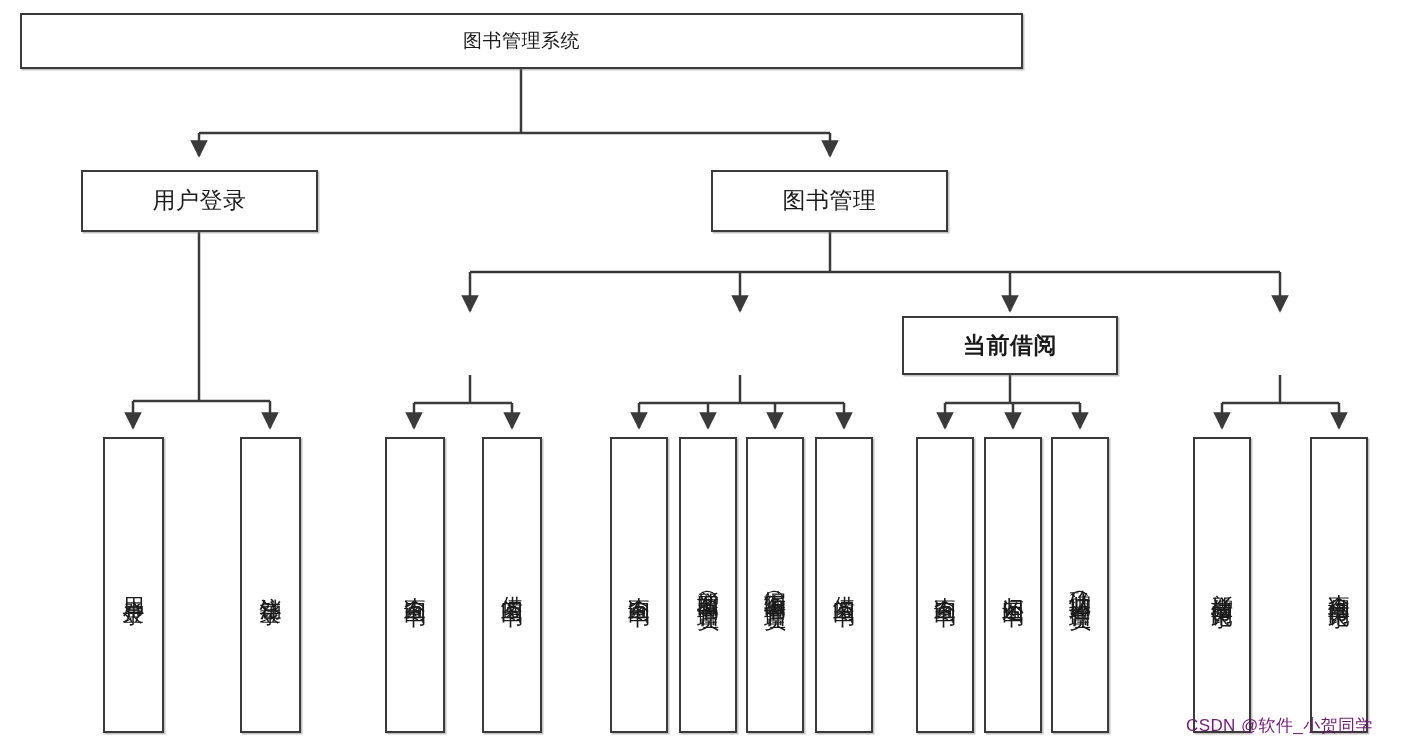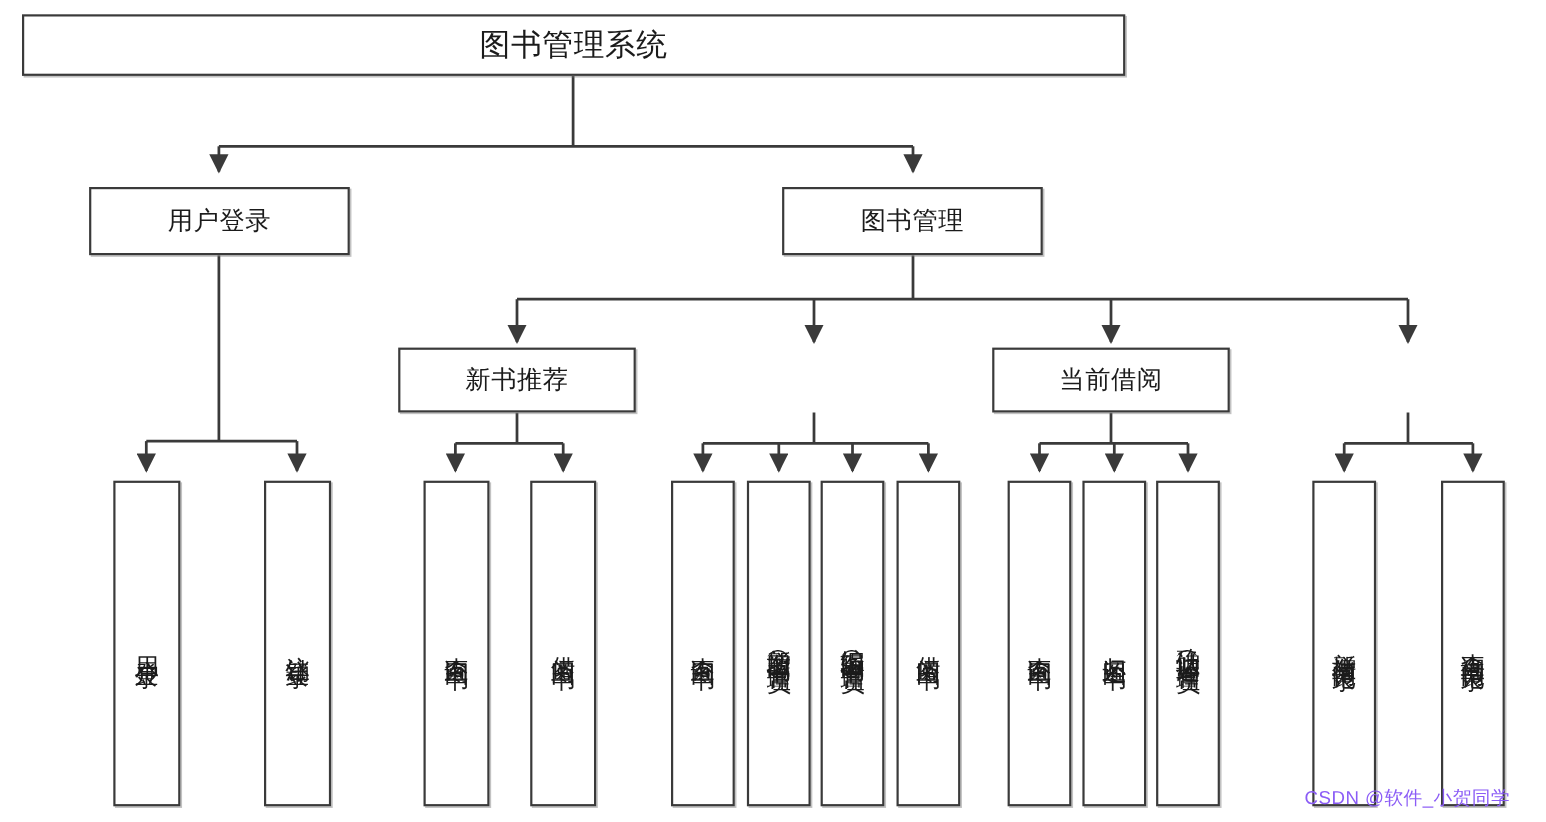--- a/index.html
+++ b/index.html
@@ -40,41 +40,41 @@
     line-height: 1.18;
     white-space: pre;
     text-align: center;
   }
   
   .node.horiz .label {
     font-size: 23px;
     letter-spacing: 0.5px;
   }
   .node.root .label {
-    font-size: 28px;
+    font-size: 19px;
     text-align: center;
   }
   
   .node.vert {
     align-items: center;
     justify-content: center;
   }
   .node.vert .label {
     writing-mode: vertical-rl;
     text-orientation: upright;
     font-size: 22px;
     letter-spacing: 3px;
     line-height: 1;
   }
   #watermark {
     position: absolute;
     left: 1186px;
     top: 714px;
     font-size: 17px;
-    color: #8b5cf6;
+    color: #701a75;
     white-space: pre;
     letter-spacing: 0.4px;
   }
 </style>
 </head>
 <body>
 
 <div id="canvas">
 
   <svg id="edges" viewBox="0 0 1405 747" width="1405" height="747">
@@ -131,24 +131,21 @@
     <span class="label">图书管理系统</span>
   </div>
 
   <div class="node horiz" style="left:81px; top:170px; width:237px; height:62px;">
     <span class="label">用户登录</span>
   </div>
   <div class="node horiz" style="left:711px; top:170px; width:237px; height:62px;">
     <span class="label">图书管理</span>
   </div>
 
-  <div class="node horiz" style="left:362px; top:316px; width:216px; height:59px;">
-    <span class="label">新书推荐</span>
-  </div>
-  <div class="node horiz" style="left:902px; top:316px; width:216px; height:59px;">
+  <div class="node horiz" style="left:902px; top:316px; width:216px; height:59px;font-weight:bold;">
     <span class="label">当前借阅</span>
   </div>
 
   <div class="node vert" style="left:103px; top:437px; width:61px; height:296px;">
     <span class="label">用户登录</span>
   </div>
   <div class="node vert" style="left:240px; top:437px; width:61px; height:296px;">
     <span class="label">注销登录</span>
   </div>
 

